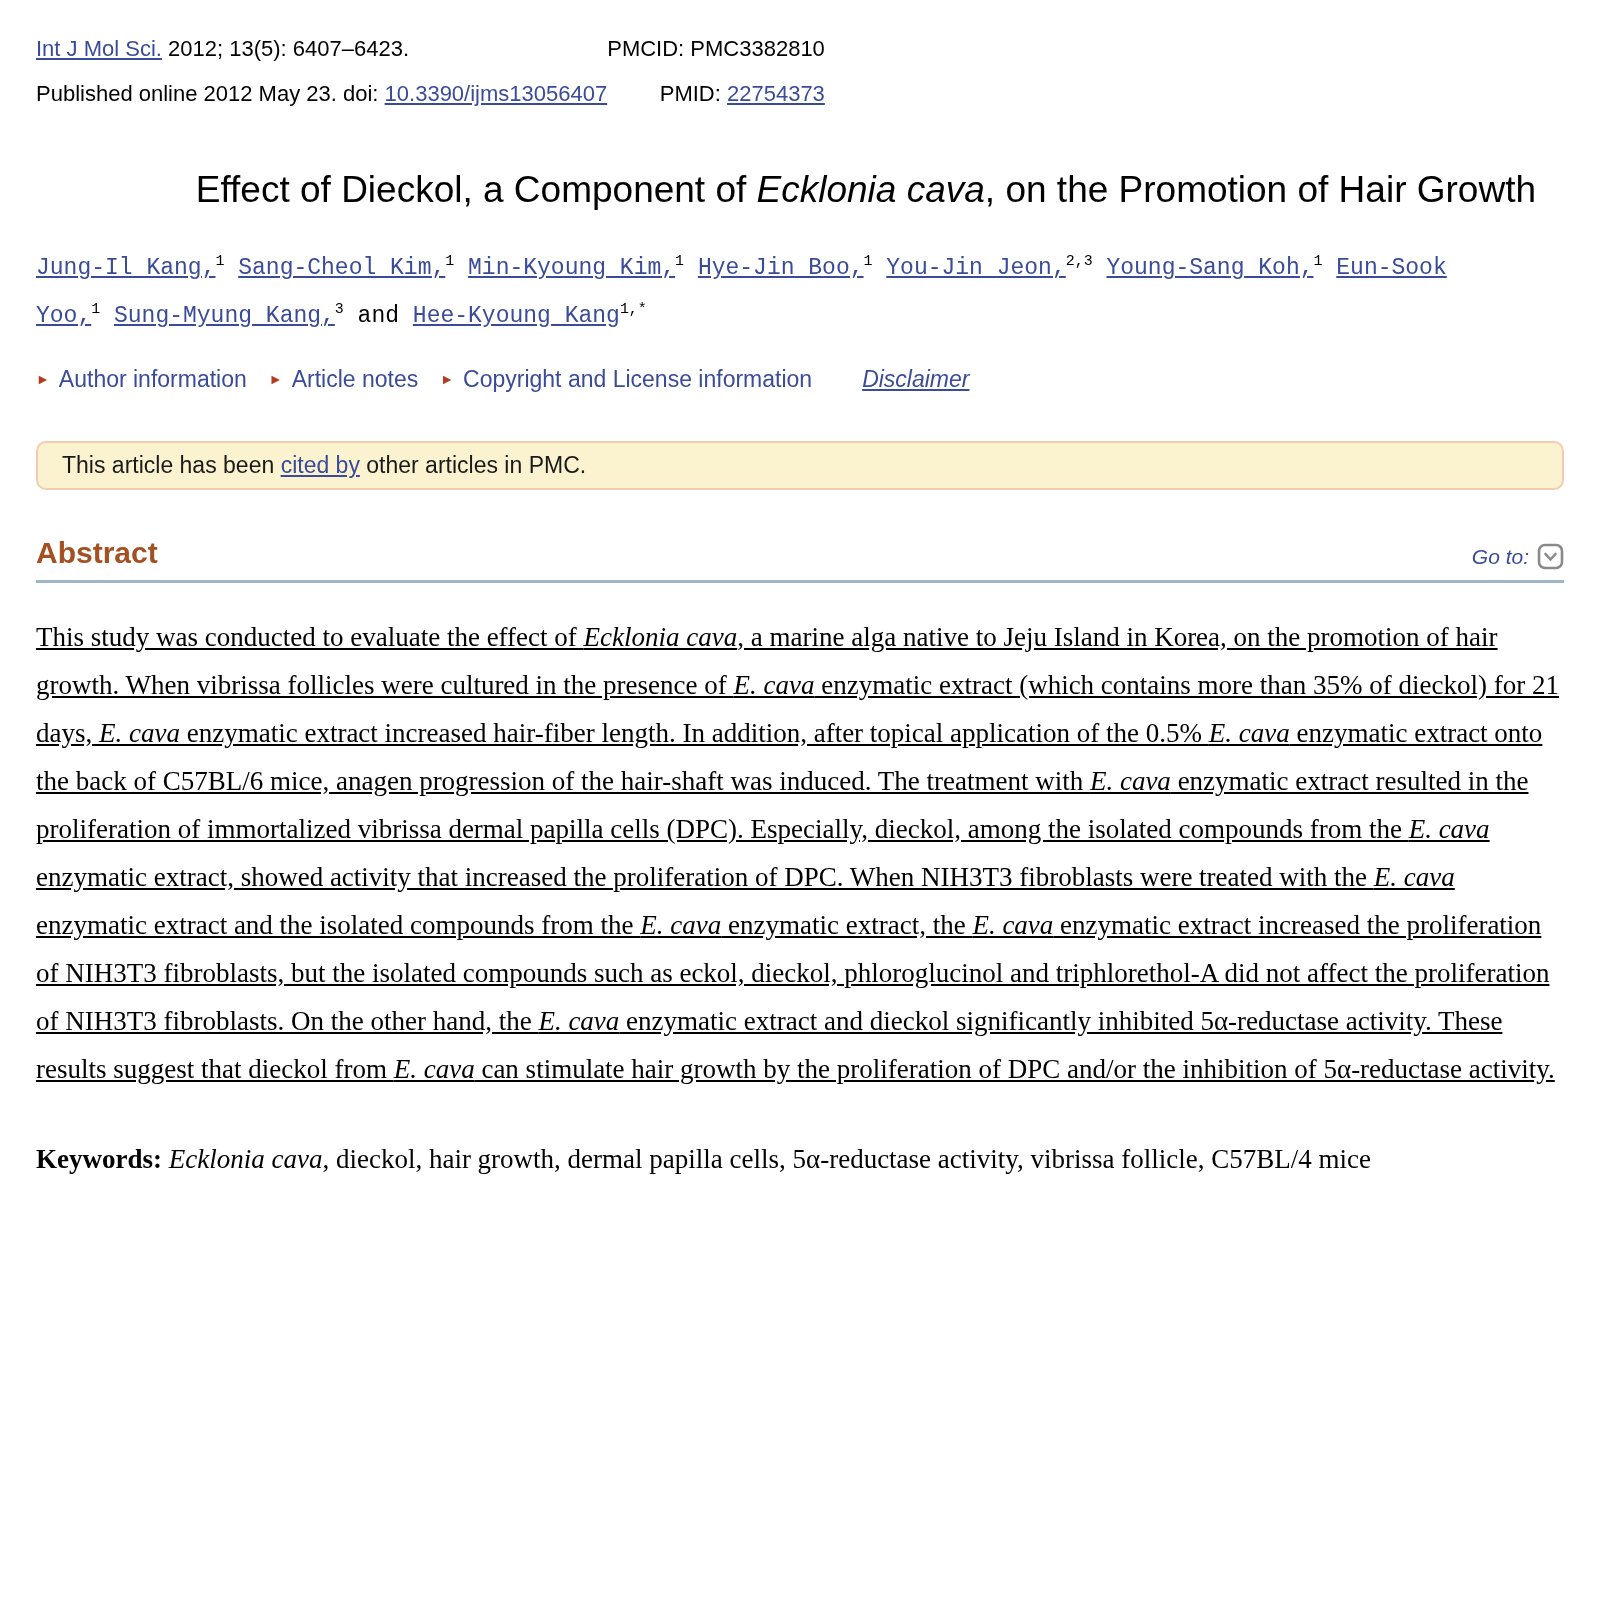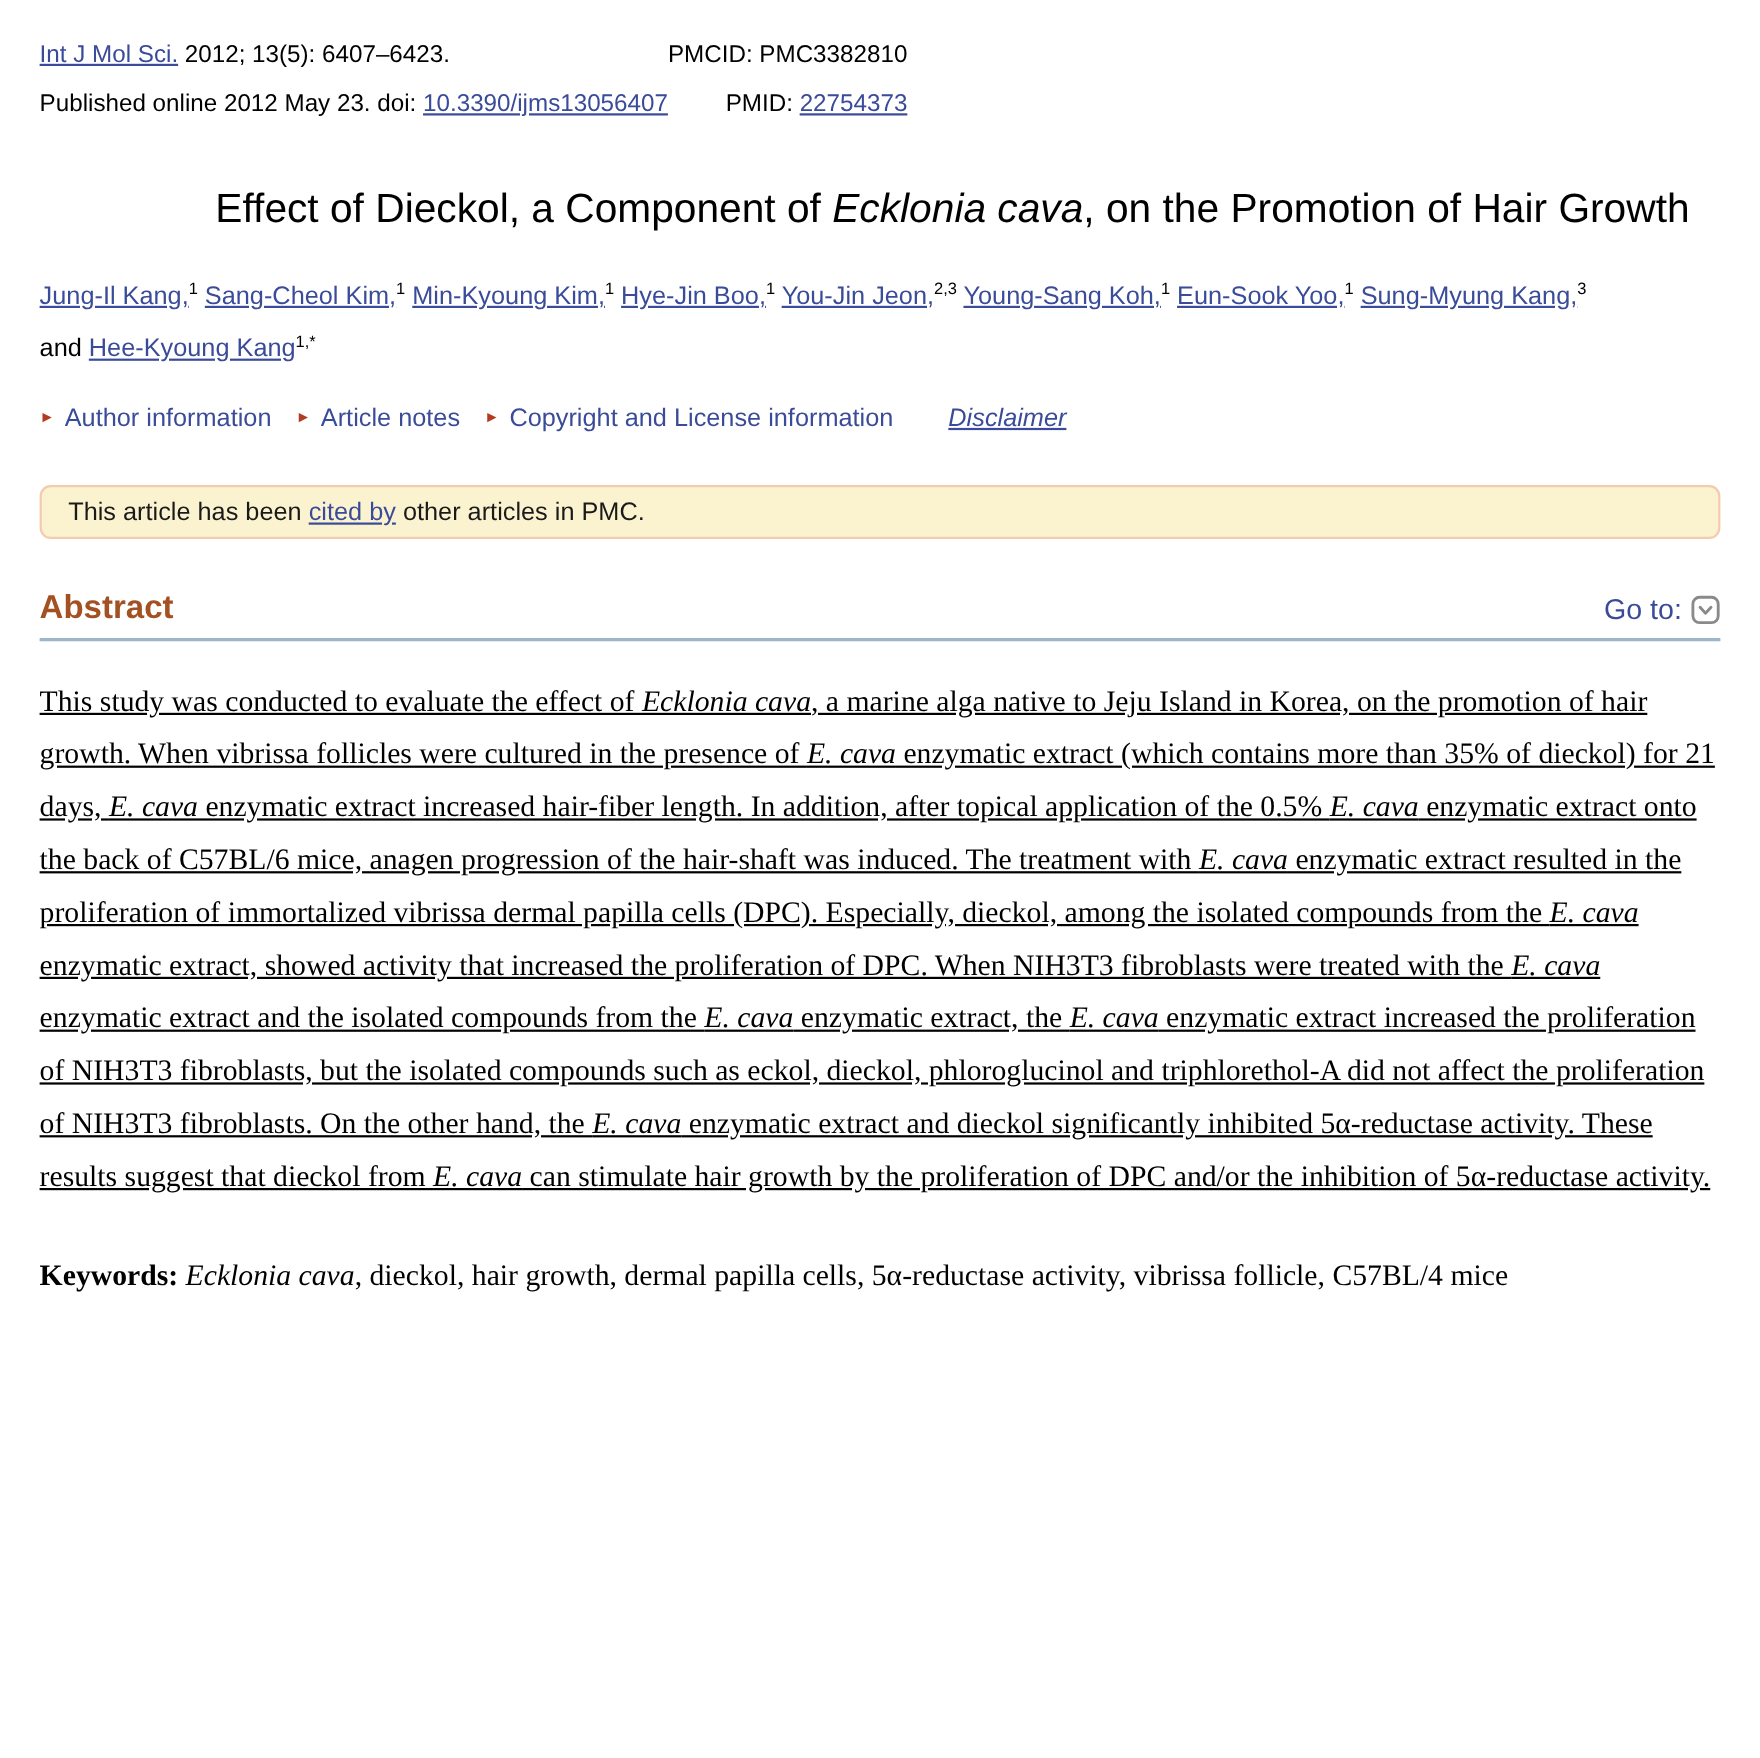--- a/index.html
+++ b/index.html
@@ -27,21 +27,21 @@
   a.lnk{color:var(--link);text-decoration:none;cursor:pointer;}
   a.lnk.ul{text-decoration:underline;}
   .it{font-style:italic;}
   .bd{font-weight:bold;}
   sup{font-size:0.65em;vertical-align:super;line-height:0;}
 
   
   h1.title{font-size:37px;line-height:60px;font-weight:normal;margin-top:44px;max-width:1500px;text-align:right;}
 
   
-  .authors{font-size:23px;line-height:48px;margin-top:24px;max-width:1420px;}
+  .authors{font-size:23px;line-height:48px;margin-top:24px;max-width:1420px;font-family:Liberation Mono, monospace;}
 
   
   .links-row{margin-top:26px;font-size:23px;display:flex;align-items:center;flex-wrap:wrap;}
   .tri{color:var(--arrow);font-size:14px;margin-right:9px;position:relative;top:-1px;}
   .links-row .item{margin-right:22px;display:inline-flex;align-items:center;}
   .links-row .disclaimer{margin-left:28px;font-style:italic;}
 
   
   .notice{
     margin-top:48px;
@@ -49,21 +49,21 @@
     border:2px solid var(--notice-border);
     border-radius:10px;
     padding:9px 24px;
     font-size:23px;
     color:#1a1a1a;
   }
 
   
   .sec-head{margin-top:46px;display:flex;justify-content:space-between;align-items:flex-end;}
   h2.sec-title{color:var(--heading);font-size:30px;font-weight:bold;text-align:right;}
-  .goto{font-size:26px;color:var(--link);display:inline-flex;align-items:center;gap:8px;text-decoration:none;cursor:pointer;}
+  .goto{font-size:21px;color:var(--link);display:inline-flex;align-items:center;gap:8px;text-decoration:none;cursor:pointer;font-style:italic;}
   .goto svg{display:block;}
   .rule{height:3px;background:var(--rule);margin-top:10px;}
 
   .body-text{
     font-family:"Liberation Serif",serif;
     font-size:27px;line-height:48px;
     margin-top:30px;
     max-width:1528px;
     text-decoration:underline;
   }

